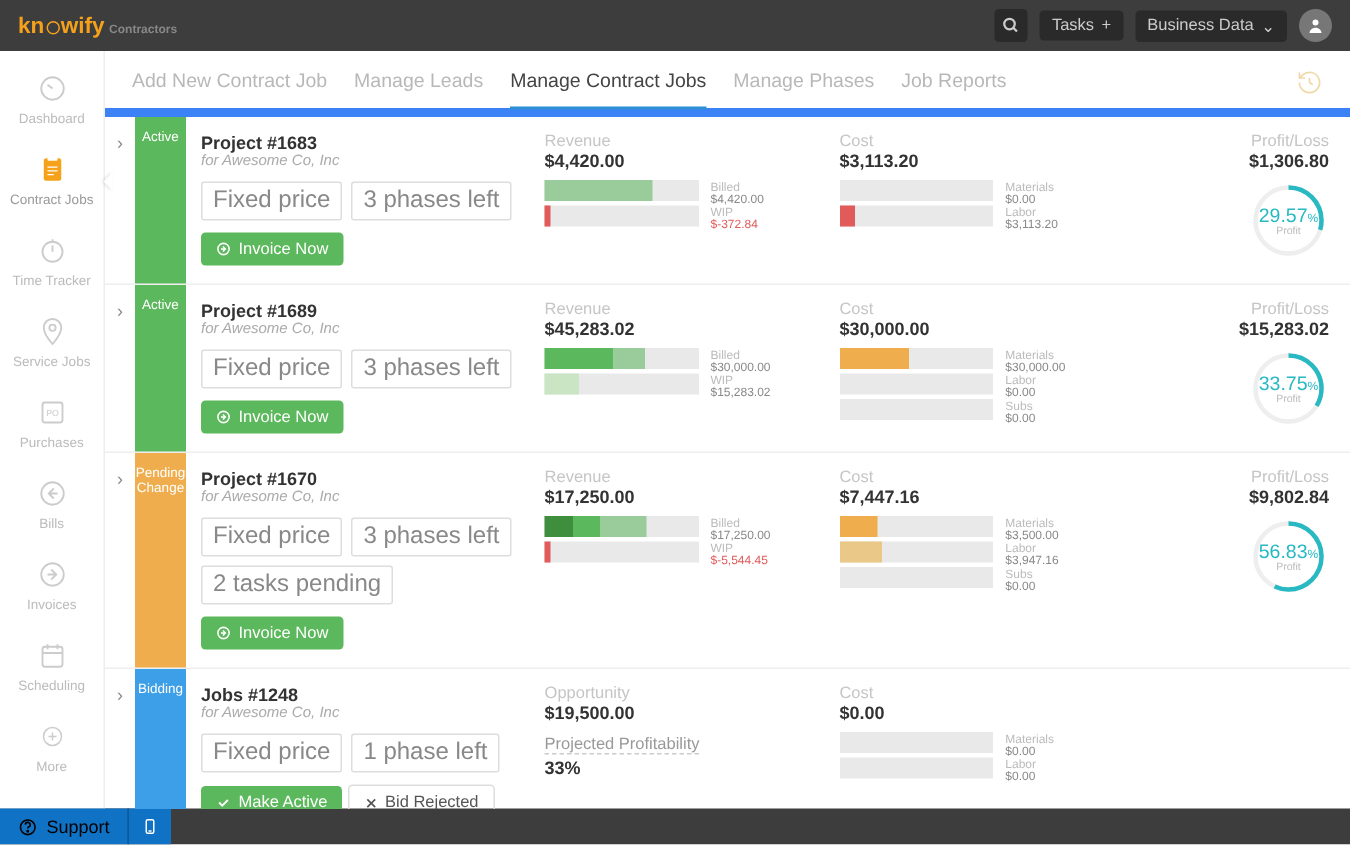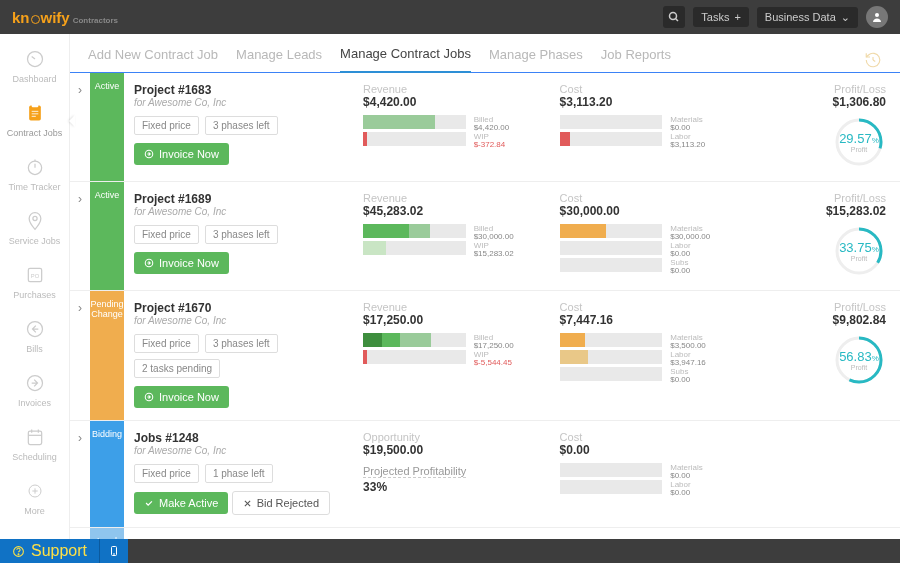--- a/index.html
+++ b/index.html
@@ -22,61 +22,61 @@
 .sidebar { width: 70px; background: #fff; border-right: 1px solid #eee; display: flex; flex-direction: column; align-items: center; padding-top: 6px; }
 .side-item { width: 100%; text-align: center; padding: 8px 0 10px; cursor: pointer; position: relative; }
 .side-ico { width: 22px; height: 22px; margin: 0 auto 4px; display: flex; align-items: center; justify-content: center; color: #ccc; }
 .side-label { font-size: 9px; color: #bbb; }
 .side-item.active .side-ico { color: #f6a11a; }
 .side-item.active .side-label { color: #999; }
 .side-item.active::after { content: ""; position: absolute; right: -6px; top: 50%; transform: translateY(-50%); width: 0; height: 0; border-top: 6px solid transparent; border-bottom: 6px solid transparent; border-right: 6px solid #fff; filter: drop-shadow(-1px 0 1px rgba(0,0,0,0.12)); }
 
 
 .main { flex: 1; display: flex; flex-direction: column; overflow: hidden; }
-.tabs { display: flex; gap: 18px; padding: 12px 18px 0; border-bottom: 1px solid #3b82f6; align-items: flex-end; }
+.tabs { display: flex; gap: 18px; padding: 12px 18px 0; border-bottom: 6px solid #3b82f6; align-items: flex-start; }
 .tab { padding-bottom: 10px; color: #b8b8b8; font-size: 13px; cursor: pointer; }
 .tab.active { color: #444; border-bottom: 2px solid #2d8fd6; margin-bottom: -1px; }
 .history-ico { margin-left: auto; color: #f0d9a8; }
 
 .jobs { flex: 1; overflow-y: auto; }
 .job { display: flex; border-bottom: 1px solid #eee; min-height: 96px; }
 .expand { width: 20px; display: flex; align-items: flex-start; justify-content: center; padding-top: 10px; color: #888; cursor: pointer; }
 .status-tag { width: 34px; writing-mode: horizontal-tb; display: flex; align-items: flex-start; justify-content: center; padding-top: 8px; color: #fff; font-size: 9px; text-align: center; }
 .st-active { background: #5cb85c; }
 .st-pending { background: #f0ad4e; }
 .st-bidding { background: #3d9fe8; }
 .st-lead { background: #8fc5ee; }
 
 .job-body { flex: 1; display: grid; grid-template-columns: 1.35fr 1.15fr 1.15fr 0.8fr; gap: 10px; padding: 10px 14px 12px 10px; }
 .col { }
 .h-light { color: #c5c5c5; font-size: 11px; }
 .h-dark { color: #333; font-size: 12px; font-weight: 600; }
 .sub { color: #aaa; font-size: 10px; font-style: italic; }
 .chips { display: flex; gap: 6px; margin: 8px 0; flex-wrap: wrap; }
-.chip { border: 1px solid #ddd; border-radius: 2px; padding: 3px 7px; font-size: 10px; color: #888; }
+.chip { border: 1px solid #ddd; border-radius: 2px; padding: 3px 7px; font-size: 16px; color: #888; }
 .btn-green { background: #5cb85c; color: #fff; border-radius: 3px; padding: 5px 10px; font-size: 11px; display: inline-flex; align-items: center; gap: 5px; cursor: pointer; }
 .btn-ghost { border: 1px solid #ddd; color: #555; border-radius: 3px; padding: 5px 10px; font-size: 11px; display: inline-flex; align-items: center; gap: 5px; cursor: pointer; }
 
 .bars { margin-top: 6px; text-align: right; }
 .bar { height: 14px; background: #e9e9e9; position: relative; margin-bottom: 3px; display: flex; }
 .barseg { height: 100%; }
 .barlbl { position: absolute; left: calc(100% + 8px); font-size: 8px; color: #bbb; white-space: nowrap; }
 .barval { position: absolute; left: calc(100% + 8px); top: 8px; font-size: 8px; color: #888; white-space: nowrap; }
 .neg { color: #e15b5b; }
 .dotted { color: #999; border-bottom: 1px dashed #ccc; display: inline-block; font-size: 11px; margin-top: 8px; }
 
 .profit { text-align: right; position: relative; }
 .gauge { width: 54px; height: 54px; margin-left: auto; margin-top: 6px; position: relative; }
 .gauge svg { transform: rotate(-90deg); }
 .gauge-text { position: absolute; inset: 0; display: flex; flex-direction: column; align-items: center; justify-content: center; }
 .pct { color: #28b9c3; font-size: 13px; font-weight: 500; }
 .pct-sub { color: #bbb; font-size: 7px; }
 
 .footer { height: 24px; background: #3d3d3d; display: flex; align-items: stretch; }
-.support { background: #1072c5; color: #fde047; display: flex; align-items: center; gap: 6px; padding: 0 12px; font-size: 16px; cursor: pointer; }
+.support { background: #1072c5; color: #000000; display: flex; align-items: center; gap: 6px; padding: 0 12px; font-size: 12px; cursor: pointer; }
 .support-ico2 { background: #1072c5; color: #fff; display: flex; align-items: center; padding: 0 8px; border-left: 1px solid #0b5a9e; }
 </style>
 </head>
 <body>
 
 <div class="topbar">
   <div class="logo">
     <span>kn</span>
       <span class="o"></span>
       <span>wify</span>

